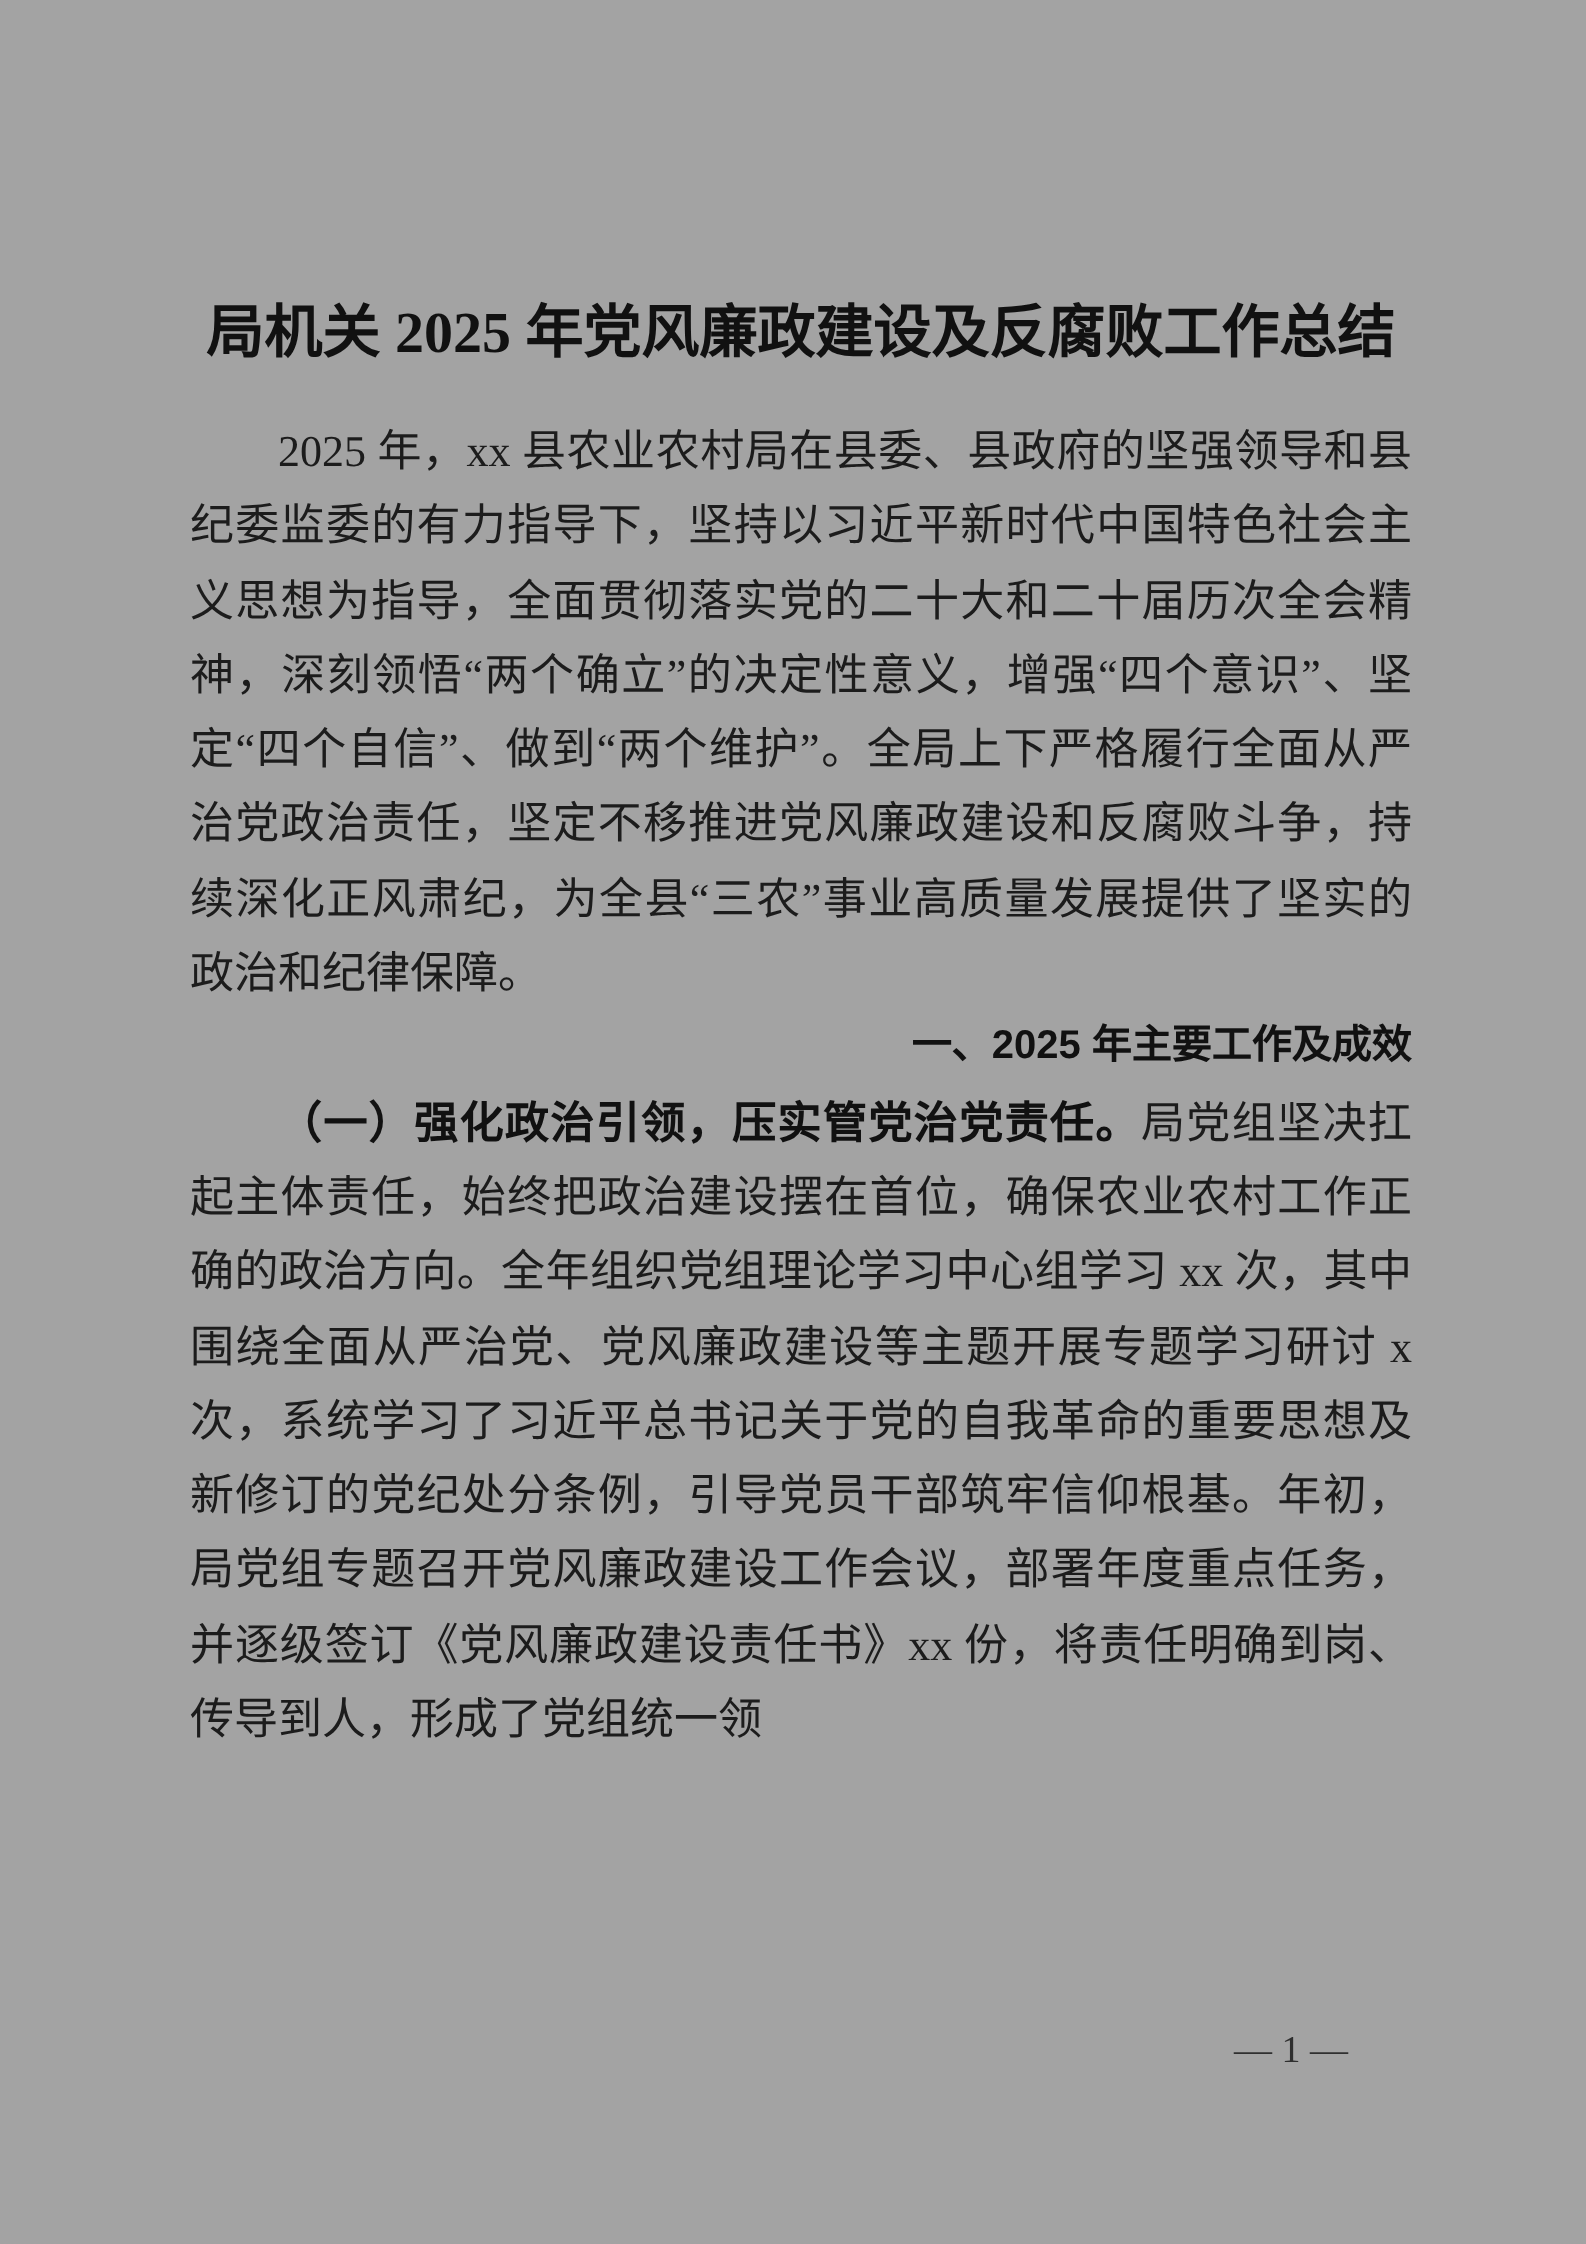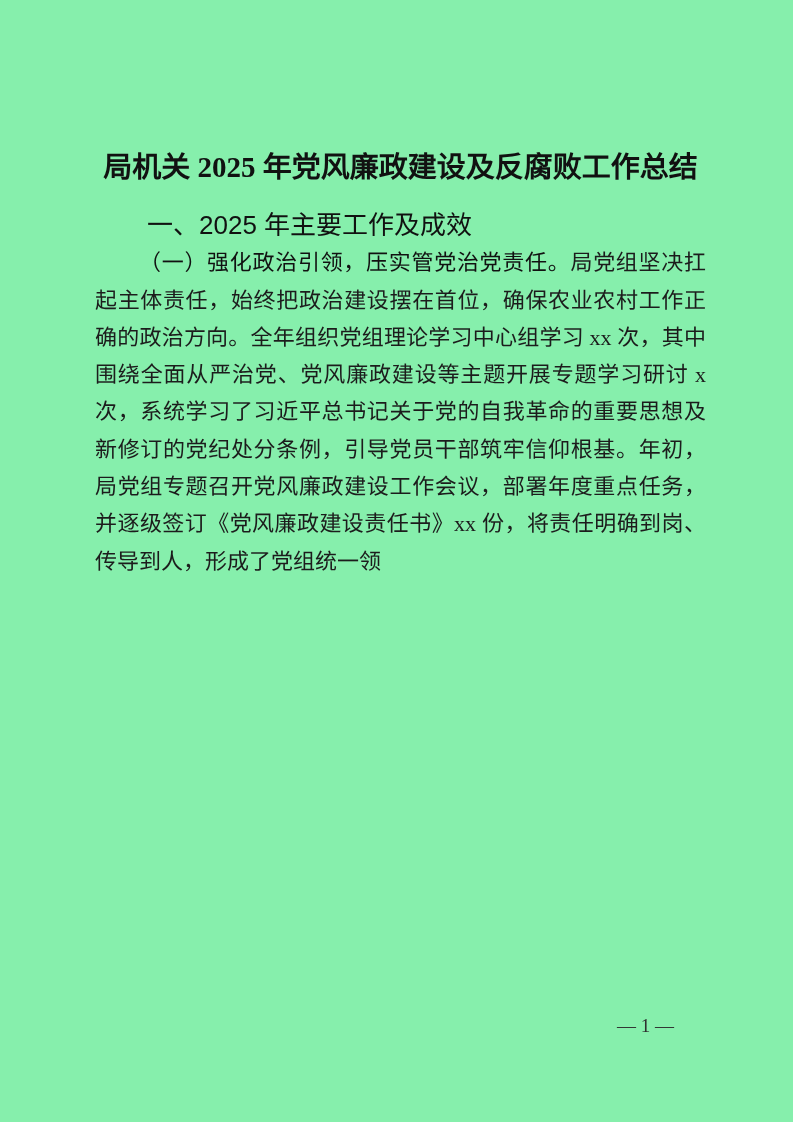--- a/index.html
+++ b/index.html
@@ -4,21 +4,21 @@
 <style>
   html, body {
     margin: 0;
     padding: 0;
     background: #ffffff;
   }
   .page {
     position: relative;
     width: 793px;
     height: 1122px;
-    background: #86efac;
+    background: #a3a3a3;
     overflow: hidden;
     font-family: "Liberation Serif", "DejaVu Serif", serif;
     color: #1c1c1c;
   }
   .content {
     position: absolute;
     left: 95px;
     top: 141px;
     width: 611px;
   }
@@ -34,29 +34,30 @@
   .para {
     margin: 0;
     font-size: 22px;
     line-height: 37.3px;
     text-align: justify;
     text-indent: 2em;
     word-break: break-all;
   }
   .heading1 {
     margin: 0;
-    font-size: 26px;
+    font-size: 20px;
     line-height: 37.3px;
-    font-weight: 400;
+    font-weight: 700;
     text-indent: 2em;
     color: #111111;
     font-family: "Liberation Sans", "DejaVu Sans", sans-serif;
+    text-align: right;
   }
   .lead {
-    font-weight: 400;
+    font-weight: 700;
     color: #111111;
   }
   .page-number {
     position: absolute;
     top: 1012px;
     right: 119px;
     font-size: 19px;
     line-height: 28px;
     color: #2f2f2f;
     font-family: "Liberation Serif", "DejaVu Serif", serif;
@@ -64,20 +65,21 @@
   }
 </style>
 </head>
 <body>
 
 <div class="page">
   <div class="content">
 
     <h1 class="doc-title">局机关 2025 年党风廉政建设及反腐败工作总结</h1>
 
+    <p class="para">2025 年，xx 县农业农村局在县委、县政府的坚强领导和县纪委监委的有力指导下，坚持以习近平新时代中国特色社会主义思想为指导，全面贯彻落实党的二十大和二十届历次全会精神，深刻领悟“两个确立”的决定性意义，增强“四个意识”、坚定“四个自信”、做到“两个维护”。全局上下严格履行全面从严治党政治责任，坚定不移推进党风廉政建设和反腐败斗争，持续深化正风肃纪，为全县“三农”事业高质量发展提供了坚实的政治和纪律保障。</p>
 
     <h2 class="heading1">一、2025 年主要工作及成效</h2>
 
 
     <p class="para"><span class="lead">（一）强化政治引领，压实管党治党责任。</span><span>局党组坚决扛起主体责任，始终把政治建设摆在首位，确保农业农村工作正确的政治方向。全年组织党组理论学习中心组学习 xx 次，其中围绕全面从严治党、党风廉政建设等主题开展专题学习研讨 x 次，系统学习了习近平总书记关于党的自我革命的重要思想及新修订的党纪处分条例，引导党员干部筑牢信仰根基。年初，局党组专题召开党风廉政建设工作会议，部署年度重点任务，并逐级签订《党风廉政建设责任书》xx 份，将责任明确到岗、传导到人，形成了党组统一领</span></p>
 
   </div>
 
   <div class="page-number">— 1 —</div>
 </div>

